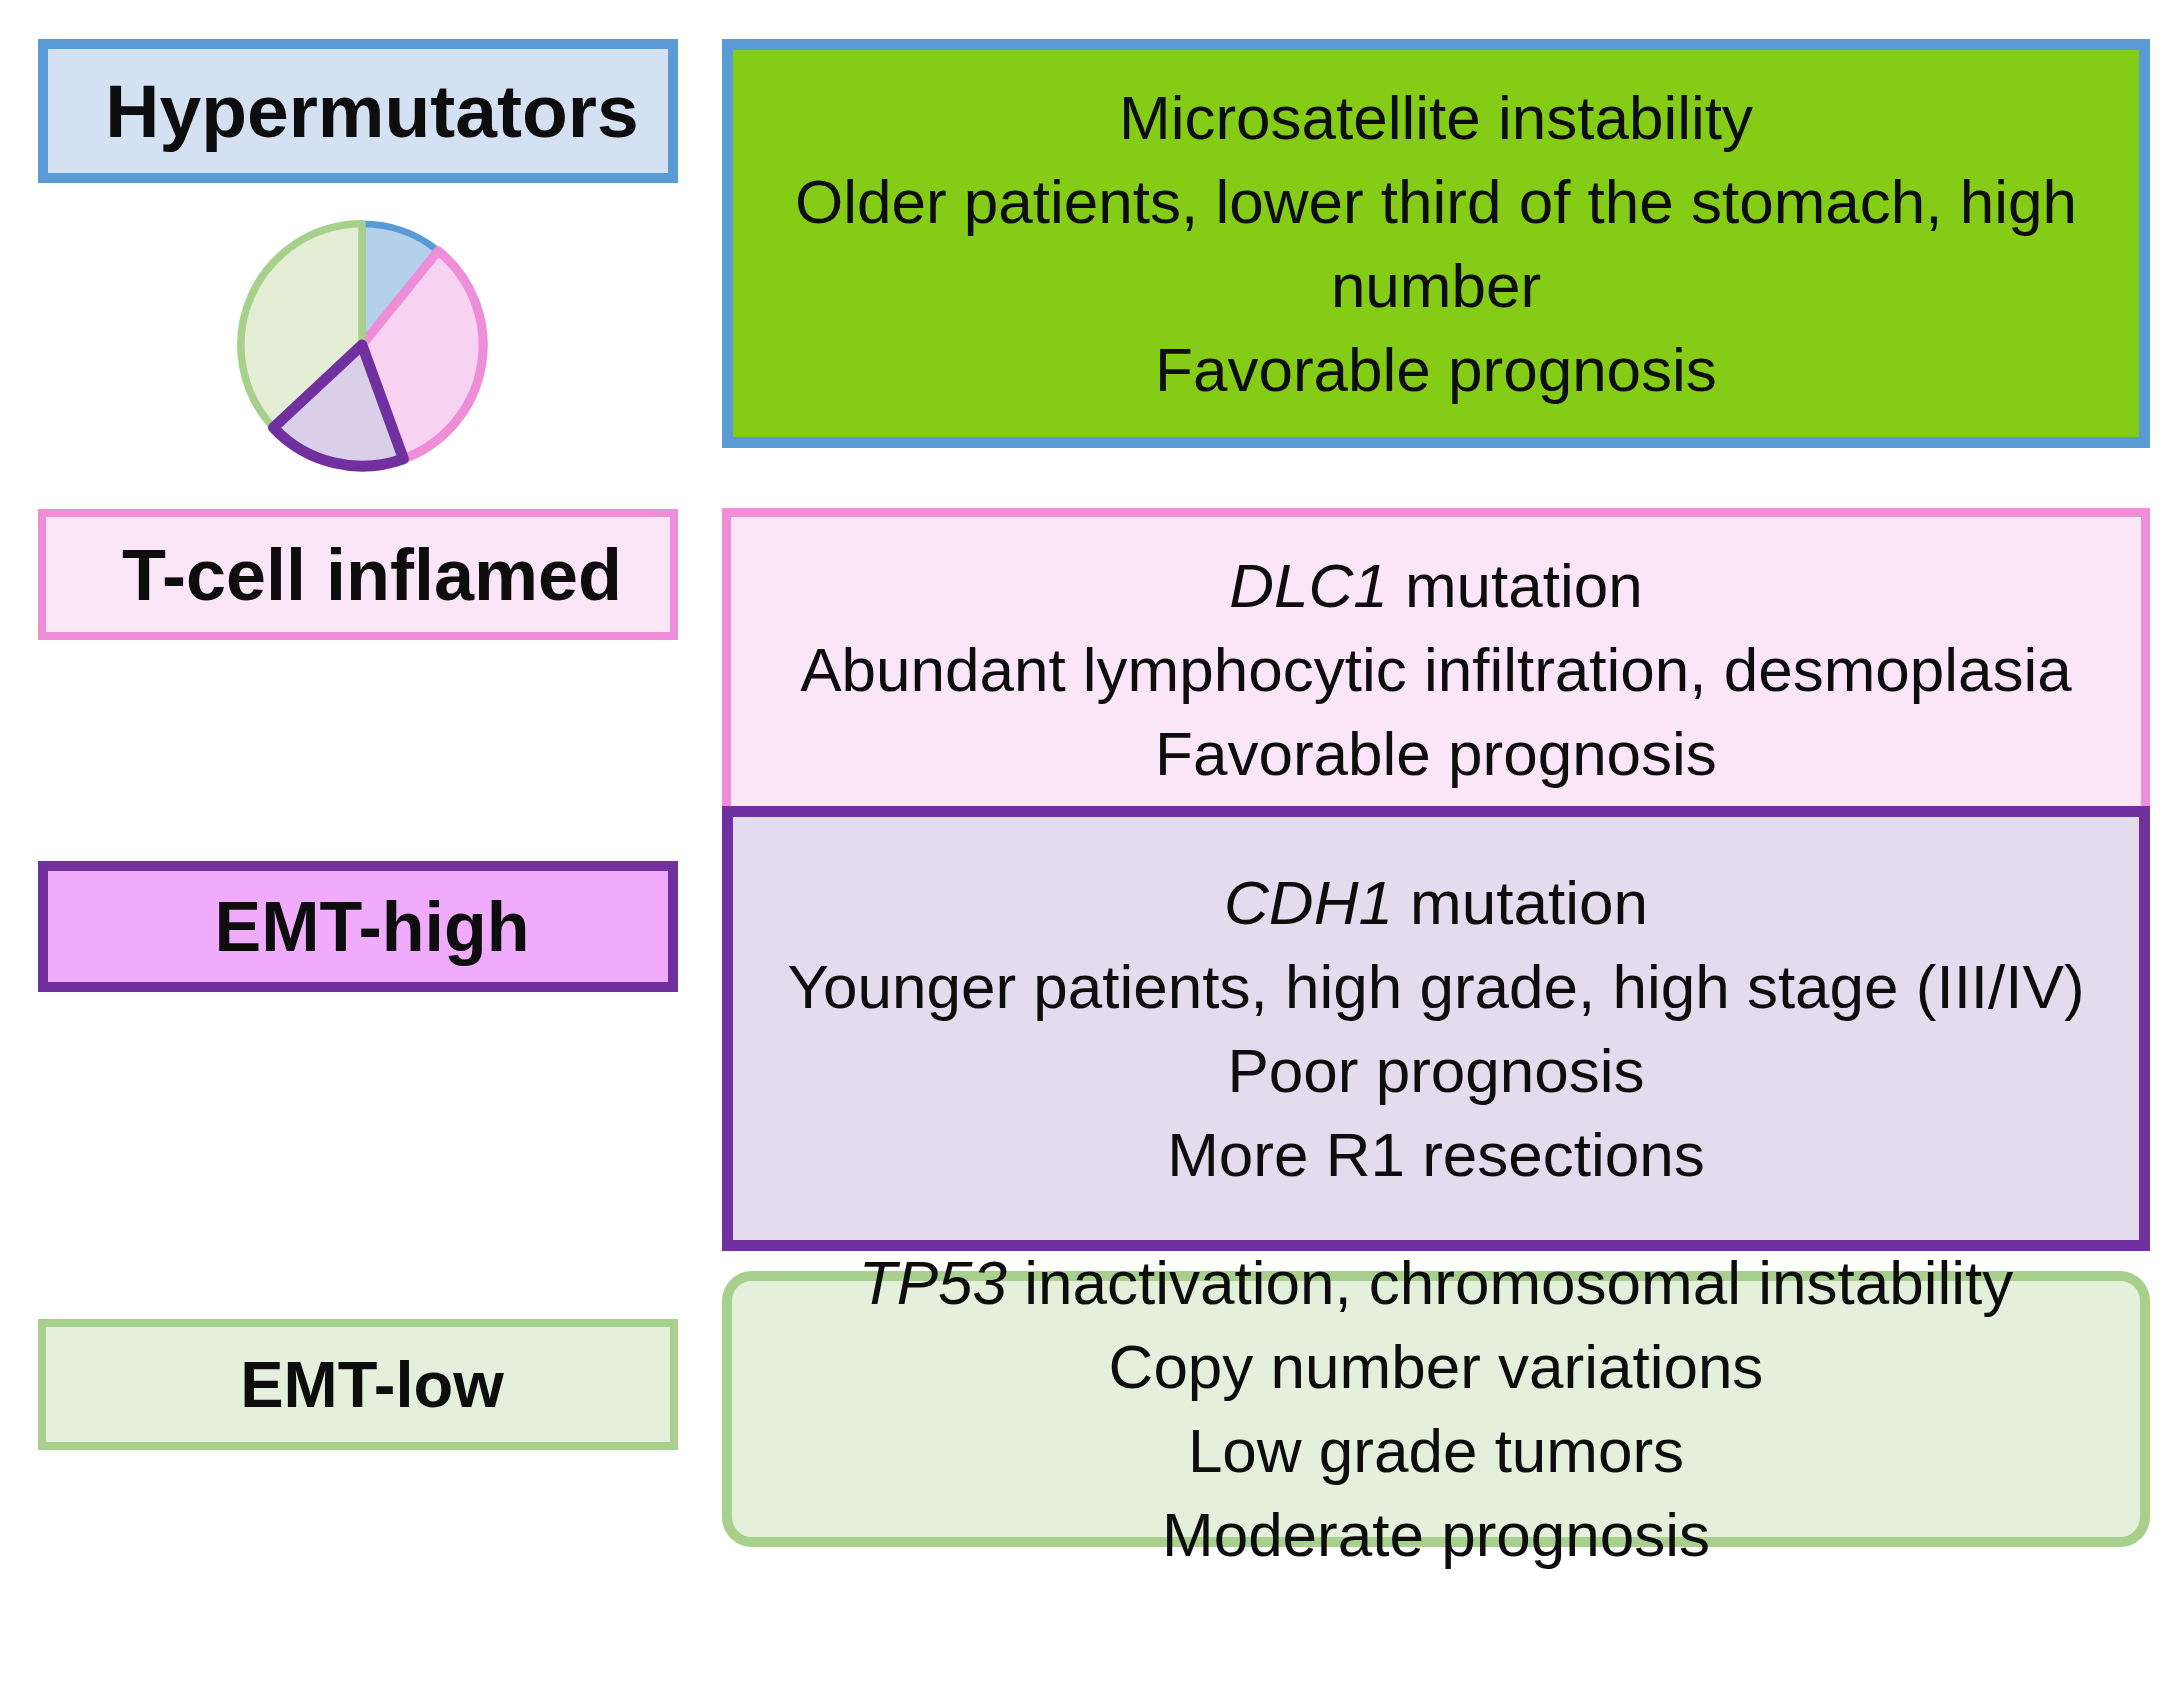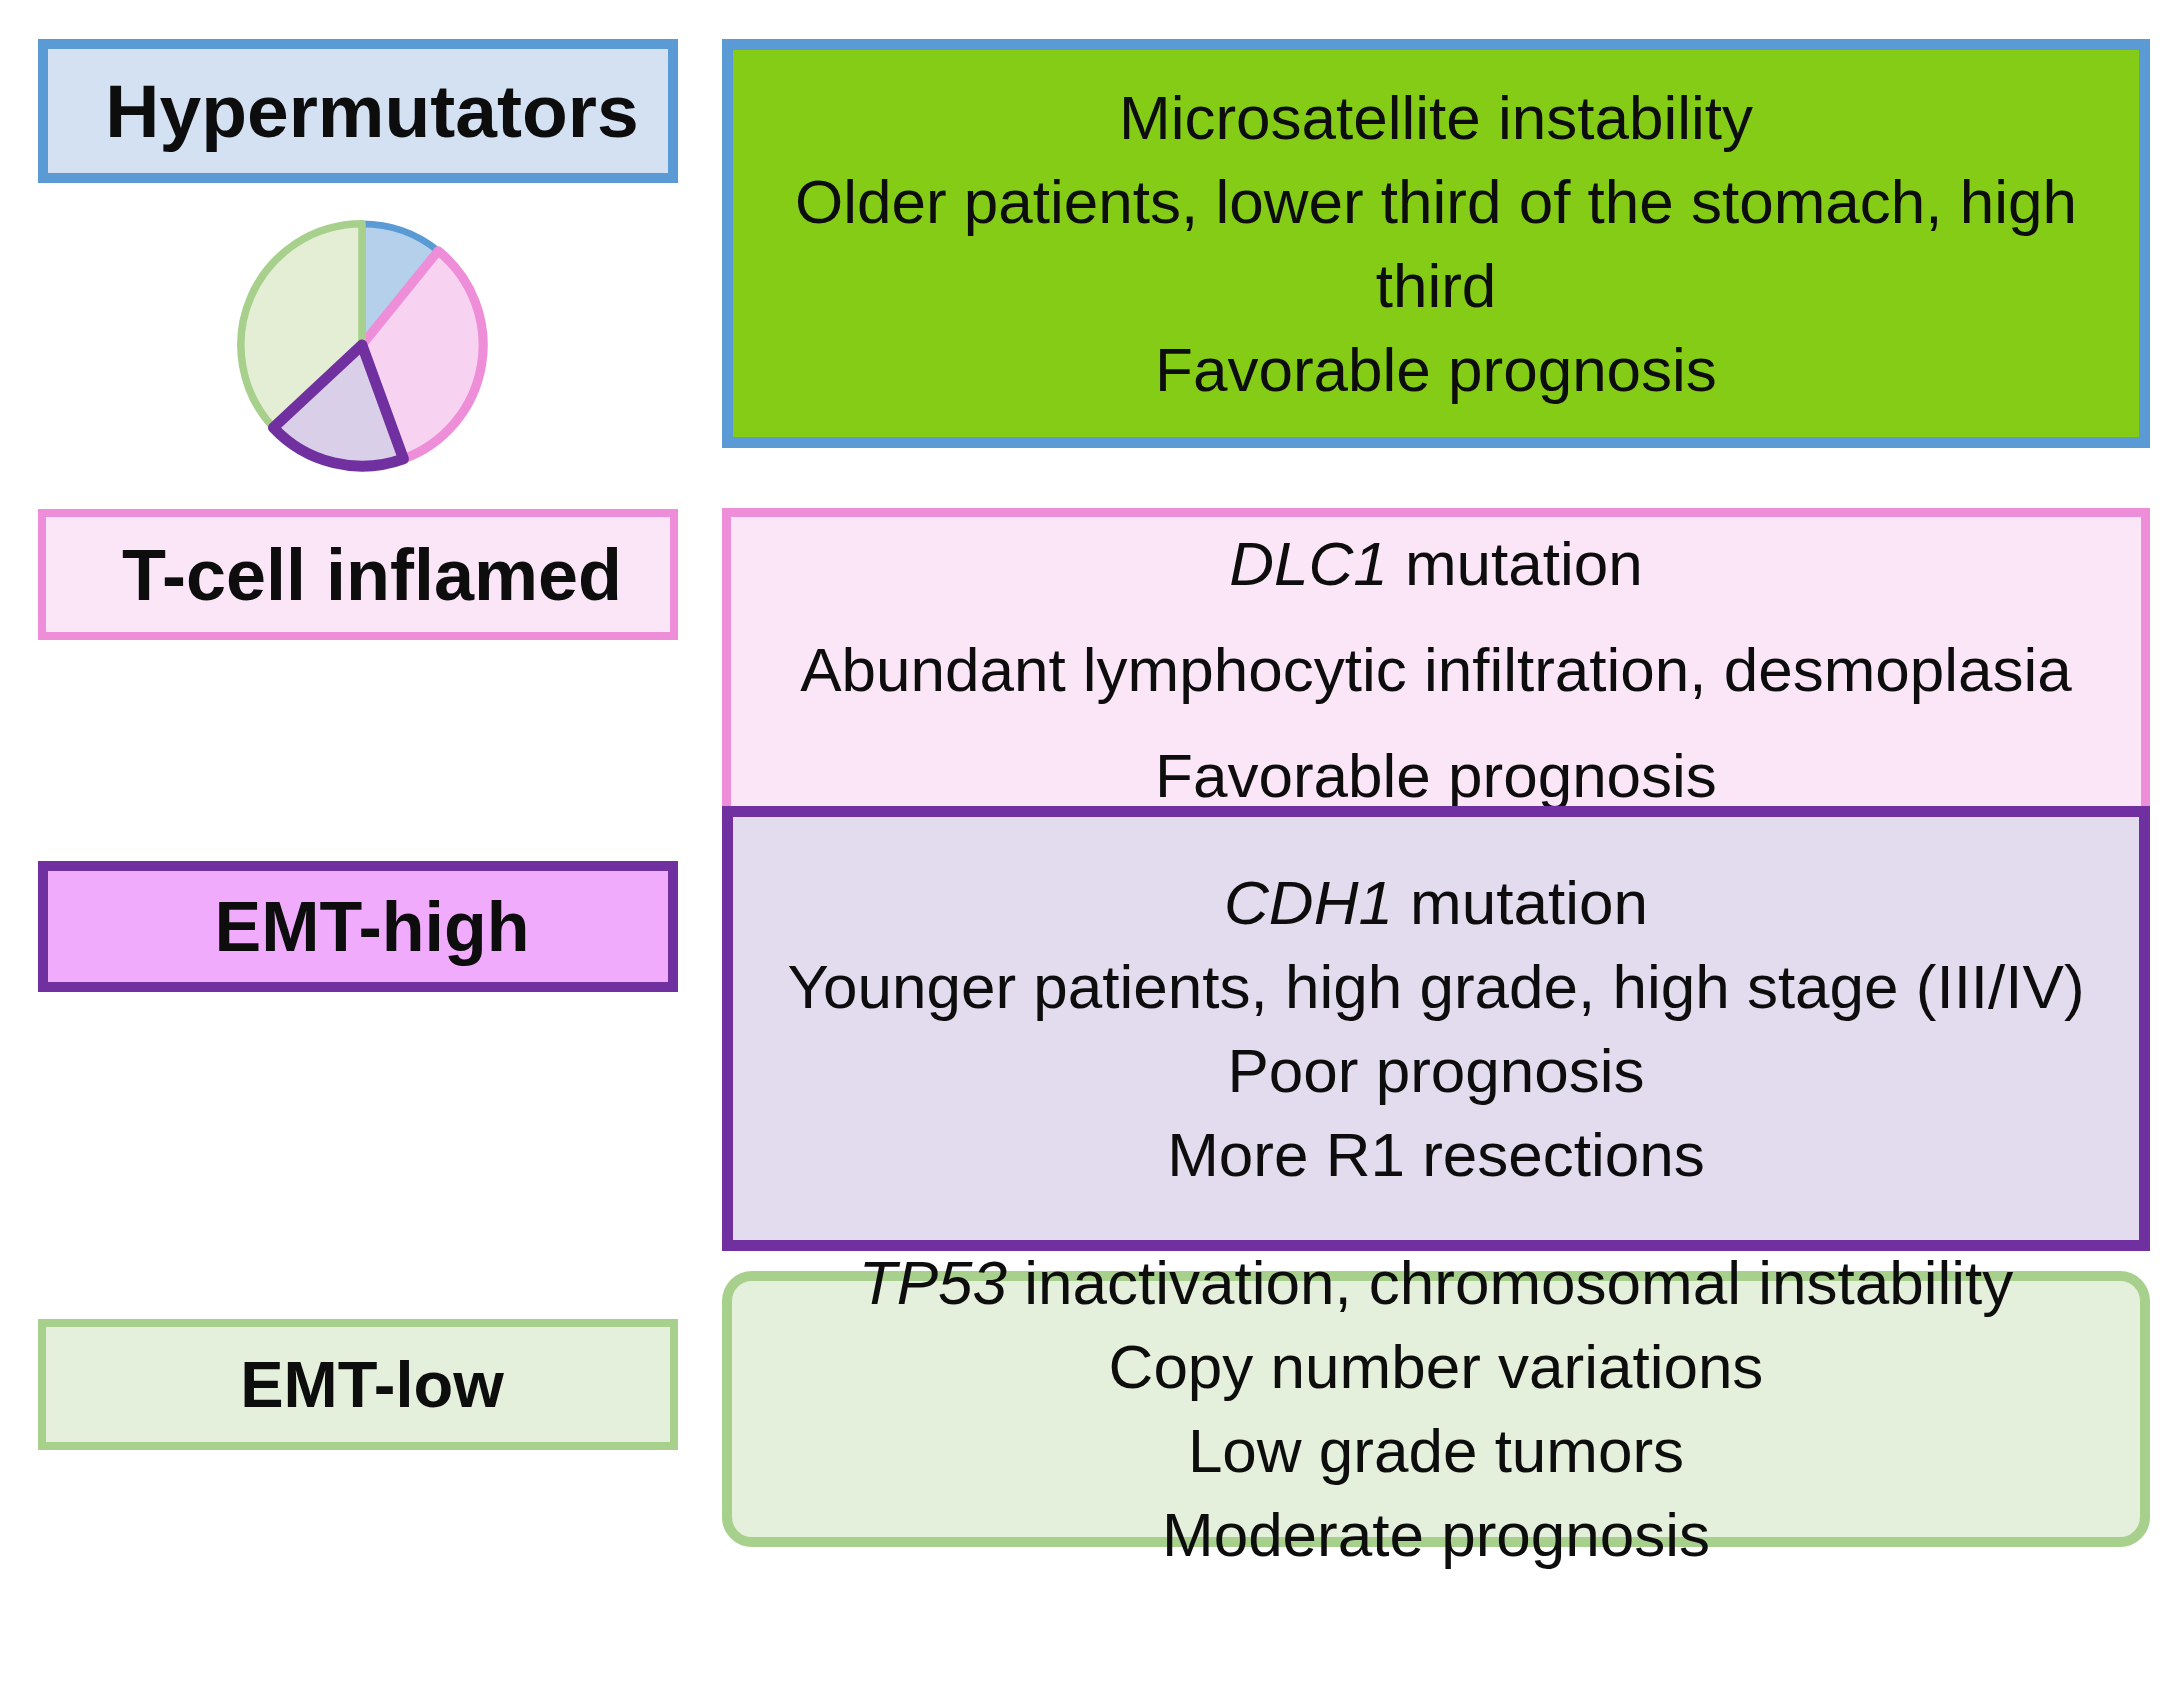--- a/index.html
+++ b/index.html
@@ -53,24 +53,24 @@
 <svg class="abs pie-wrap" viewBox="0 0 304 304">
   <path d="M152,152 L152,7 A145,145 0 0 1 243.2,39.3 Z" stroke-width="8" stroke-linejoin="round" fill="#b4d0ea" stroke="#5b9bd5"></path>
   <path d="M152,152 L243.2,39.3 A145,145 0 0 1 201.6,288.3 Z" stroke-width="11" stroke-linejoin="round" fill="#f8d3f1" stroke="#ee8ed9"></path>
   <path d="M152,152 L46,250.9 A145,145 0 0 1 152,7 Z" stroke-width="9" stroke-linejoin="round" fill="#e3eed5" stroke="#a8d08d"></path>
   <path d="M152,152 L201.6,288.3 A145,145 0 0 1 46,250.9 Z" stroke-width="13" stroke-linejoin="round" fill="#dacfe8" stroke="#7030a0"></path>
 </svg>
 
 <div class="abs desc-box desc-r0" style="background: #84cc16; border-color: rgb(91, 155, 213);">
     <div class="desc-line"><span>Microsatellite instability</span></div>
     <div class="desc-line"><span>Older patients, lower third of the stomach, high</span></div>
-    <div class="desc-line"><span>third</span></div>
+    <div class="desc-line"><span>number</span></div>
     <div class="desc-line"><span>Favorable prognosis</span></div>
   </div>
-<div class="abs desc-box desc-r1" style="background: rgb(251, 230, 248); border-color: rgb(238, 142, 217); gap: 22px;">
+<div class="abs desc-box desc-r1" style="background: rgb(251, 230, 248); border-color: rgb(238, 142, 217);">
     <div class="desc-line"><i>DLC1</i><span> mutation</span></div>
     <div class="desc-line"><span>Abundant lymphocytic infiltration, desmoplasia</span></div>
     <div class="desc-line"><span>Favorable prognosis</span></div>
   </div>
 <div class="abs desc-box desc-r2" style="background: rgb(227, 220, 238); border-color: rgb(112, 48, 160);">
     <div class="desc-line"><i>CDH1</i><span> mutation</span></div>
     <div class="desc-line"><span>Younger patients, high grade, high stage (III/IV)</span></div>
     <div class="desc-line"><span>Poor prognosis</span></div>
     <div class="desc-line"><span>More R1 resections</span></div>
   </div>

